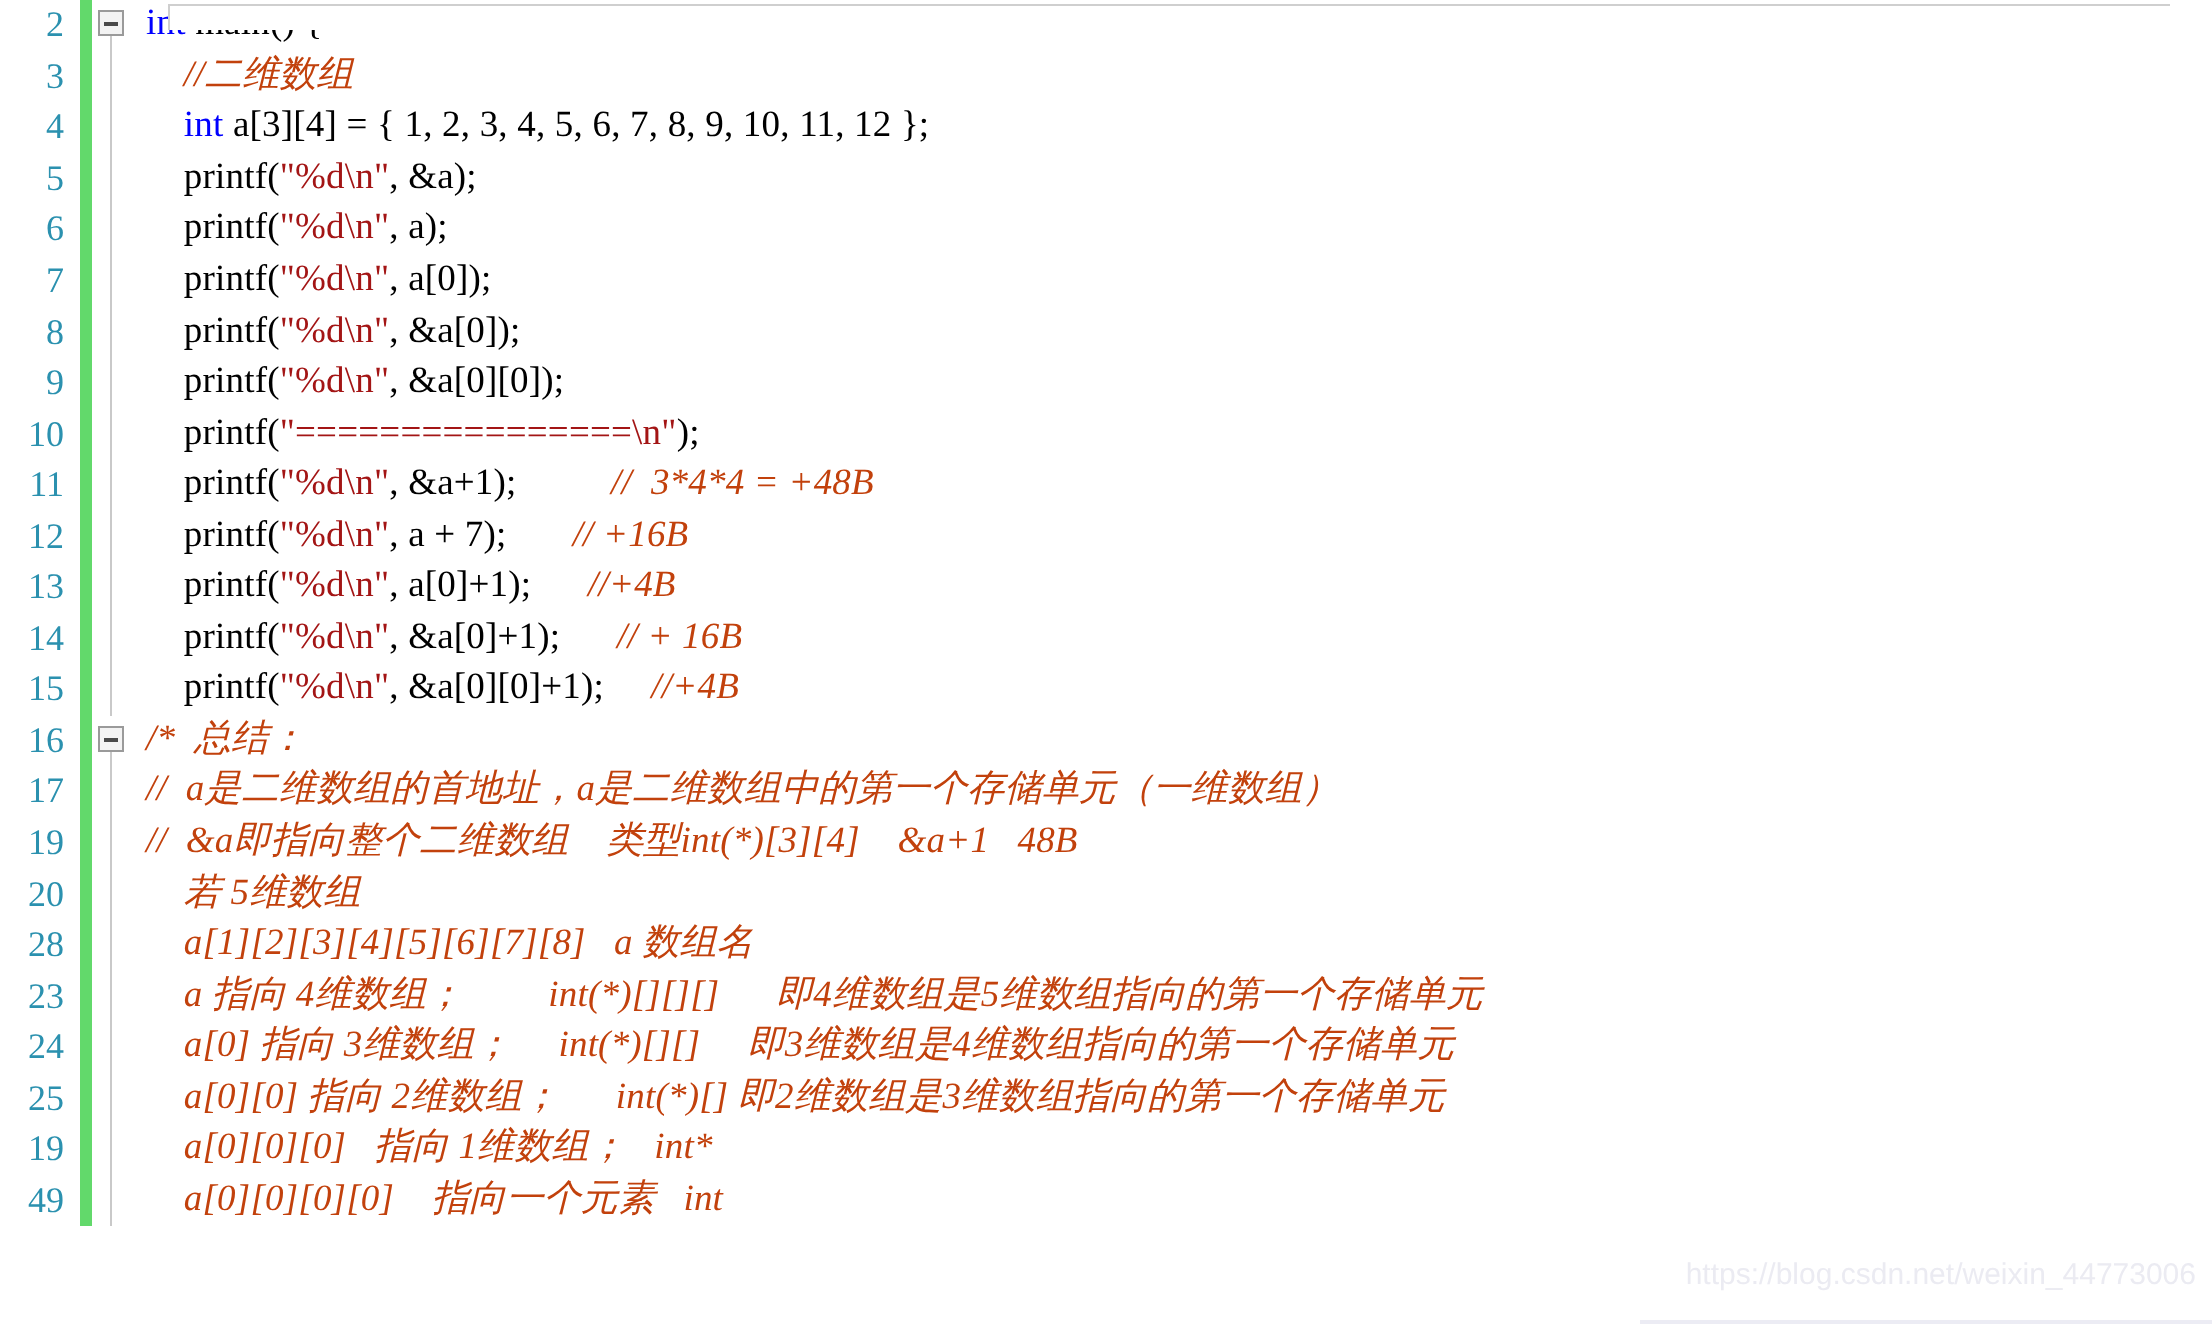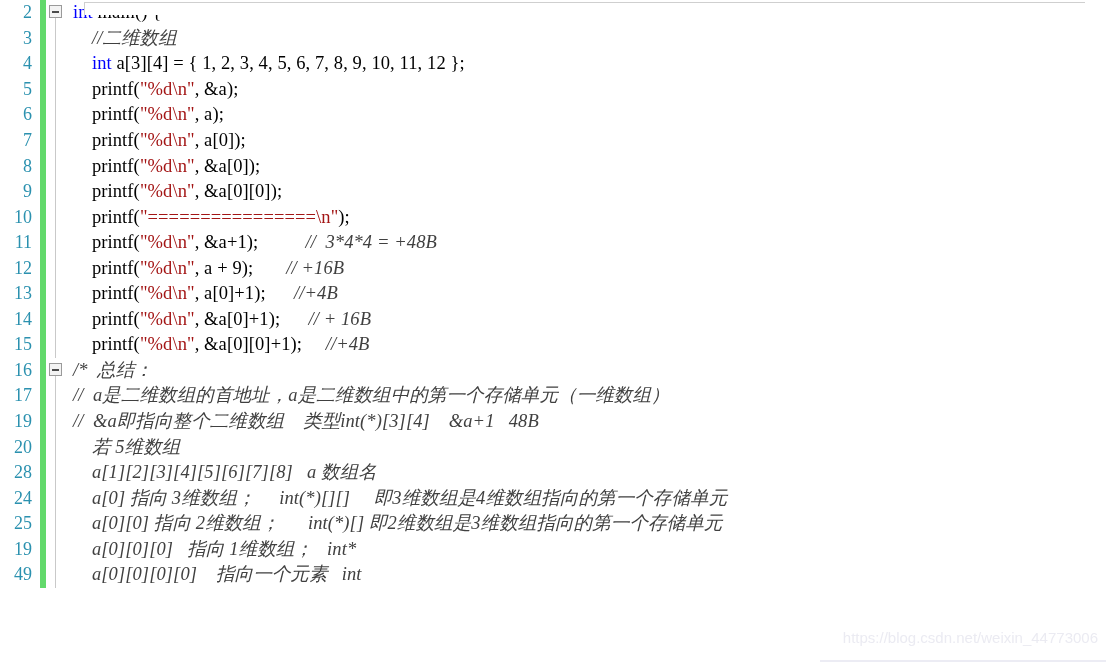--- a/index.html
+++ b/index.html
@@ -85,21 +85,21 @@
     font-family: "Liberation Serif", "DejaVu Serif", serif;
     font-size: 18.5px;
     line-height: 25px;
     color: #000000;
     padding-left: 7px;
     white-space: pre;
     letter-spacing: 0.1px;
   }
   .kw { color: #0000ff; }
   .str { color: #a31515; }
-  .cmt { color: #404040; font-style: italic; }
+  .cmt { color: #c2410c; font-style: italic; }
   .watermark {
     position: absolute;
     right: 8px;
     bottom: 22px;
     color: #ebebf2;
     font-size: 15px;
     font-family: "Liberation Sans", sans-serif;
     user-select: none;
   }
   .bottom-strip {
@@ -138,29 +138,30 @@
       <div class="row"><div class="gutter-num">2</div><div class="gutter-gap"></div><div class="changebar"></div><div class="foldcol"><div class="fold-box"></div><div class="fold-line below-start"></div></div><div class="code"><span class="kw">int</span><span> main() {</span></div></div>
       <div class="row"><div class="gutter-num">3</div><div class="gutter-gap"></div><div class="changebar"></div><div class="foldcol"><div class="fold-line"></div></div><div class="code"><span class="cmt">    //二维数组</span></div></div>
       <div class="row"><div class="gutter-num">4</div><div class="gutter-gap"></div><div class="changebar"></div><div class="foldcol"><div class="fold-line"></div></div><div class="code"><span>    </span><span class="kw">int</span><span> a[3][4] = { 1, 2, 3, 4, 5, 6, 7, 8, 9, 10, 11, 12 };</span></div></div>
       <div class="row"><div class="gutter-num">5</div><div class="gutter-gap"></div><div class="changebar"></div><div class="foldcol"><div class="fold-line"></div></div><div class="code"><span>    printf(</span><span class="str">"%d\n"</span><span>, &amp;a);</span></div></div>
       <div class="row"><div class="gutter-num">6</div><div class="gutter-gap"></div><div class="changebar"></div><div class="foldcol"><div class="fold-line"></div></div><div class="code"><span>    printf(</span><span class="str">"%d\n"</span><span>, a);</span></div></div>
       <div class="row"><div class="gutter-num">7</div><div class="gutter-gap"></div><div class="changebar"></div><div class="foldcol"><div class="fold-line"></div></div><div class="code"><span>    printf(</span><span class="str">"%d\n"</span><span>, a[0]);</span></div></div>
       <div class="row"><div class="gutter-num">8</div><div class="gutter-gap"></div><div class="changebar"></div><div class="foldcol"><div class="fold-line"></div></div><div class="code"><span>    printf(</span><span class="str">"%d\n"</span><span>, &amp;a[0]);</span></div></div>
       <div class="row"><div class="gutter-num">9</div><div class="gutter-gap"></div><div class="changebar"></div><div class="foldcol"><div class="fold-line"></div></div><div class="code"><span>    printf(</span><span class="str">"%d\n"</span><span>, &amp;a[0][0]);</span></div></div>
       <div class="row"><div class="gutter-num">10</div><div class="gutter-gap"></div><div class="changebar"></div><div class="foldcol"><div class="fold-line"></div></div><div class="code"><span>    printf(</span><span class="str">"================\n"</span><span>);</span></div></div>
       <div class="row"><div class="gutter-num">11</div><div class="gutter-gap"></div><div class="changebar"></div><div class="foldcol"><div class="fold-line"></div></div><div class="code"><span>    printf(</span><span class="str">"%d\n"</span><span>, &amp;a+1);          </span><span class="cmt">//  3*4*4 = +48B</span></div></div>
-      <div class="row"><div class="gutter-num">12</div><div class="gutter-gap"></div><div class="changebar"></div><div class="foldcol"><div class="fold-line"></div></div><div class="code"><span>    printf(</span><span class="str">"%d\n"</span><span>, a + 9);       </span><span class="cmt">// +16B</span></div></div>
+      <div class="row"><div class="gutter-num">12</div><div class="gutter-gap"></div><div class="changebar"></div><div class="foldcol"><div class="fold-line"></div></div><div class="code"><span>    printf(</span><span class="str">"%d\n"</span><span>, a + 7);       </span><span class="cmt">// +16B</span></div></div>
       <div class="row"><div class="gutter-num">13</div><div class="gutter-gap"></div><div class="changebar"></div><div class="foldcol"><div class="fold-line"></div></div><div class="code"><span>    printf(</span><span class="str">"%d\n"</span><span>, a[0]+1);      </span><span class="cmt">//+4B</span></div></div>
       <div class="row"><div class="gutter-num">14</div><div class="gutter-gap"></div><div class="changebar"></div><div class="foldcol"><div class="fold-line"></div></div><div class="code"><span>    printf(</span><span class="str">"%d\n"</span><span>, &amp;a[0]+1);      </span><span class="cmt">// + 16B</span></div></div>
       <div class="row"><div class="gutter-num">15</div><div class="gutter-gap"></div><div class="changebar"></div><div class="foldcol"><div class="fold-line"></div></div><div class="code"><span>    printf(</span><span class="str">"%d\n"</span><span>, &amp;a[0][0]+1);     </span><span class="cmt">//+4B</span></div></div>
       <div class="row"><div class="gutter-num">16</div><div class="gutter-gap"></div><div class="changebar"></div><div class="foldcol"><div class="fold-box"></div><div class="fold-line below-start"></div></div><div class="code"><span class="cmt">/*  总结：</span></div></div>
       <div class="row"><div class="gutter-num">17</div><div class="gutter-gap"></div><div class="changebar"></div><div class="foldcol"><div class="fold-line"></div></div><div class="code"><span class="cmt">//  a是二维数组的首地址，a是二维数组中的第一个存储单元（一维数组）</span></div></div>
       <div class="row"><div class="gutter-num">19</div><div class="gutter-gap"></div><div class="changebar"></div><div class="foldcol"><div class="fold-line"></div></div><div class="code"><span class="cmt">//  &amp;a即指向整个二维数组    类型int(*)[3][4]    &amp;a+1   48B</span></div></div>
       <div class="row"><div class="gutter-num">20</div><div class="gutter-gap"></div><div class="changebar"></div><div class="foldcol"><div class="fold-line"></div></div><div class="code"><span class="cmt">    若 5维数组</span></div></div>
       <div class="row"><div class="gutter-num">28</div><div class="gutter-gap"></div><div class="changebar"></div><div class="foldcol"><div class="fold-line"></div></div><div class="code"><span class="cmt">    a[1][2][3][4][5][6][7][8]   a 数组名</span></div></div>
+      <div class="row"><div class="gutter-num">23</div><div class="gutter-gap"></div><div class="changebar"></div><div class="foldcol"><div class="fold-line"></div></div><div class="code"><span class="cmt">    a 指向 4维数组；         int(*)[][][]      即4维数组是5维数组指向的第一个存储单元</span></div></div>
       <div class="row"><div class="gutter-num">24</div><div class="gutter-gap"></div><div class="changebar"></div><div class="foldcol"><div class="fold-line"></div></div><div class="code"><span class="cmt">    a[0] 指向 3维数组；     int(*)[][]     即3维数组是4维数组指向的第一个存储单元</span></div></div>
       <div class="row"><div class="gutter-num">25</div><div class="gutter-gap"></div><div class="changebar"></div><div class="foldcol"><div class="fold-line"></div></div><div class="code"><span class="cmt">    a[0][0] 指向 2维数组；      int(*)[] 即2维数组是3维数组指向的第一个存储单元</span></div></div>
       <div class="row"><div class="gutter-num">19</div><div class="gutter-gap"></div><div class="changebar"></div><div class="foldcol"><div class="fold-line"></div></div><div class="code"><span class="cmt">    a[0][0][0]   指向 1维数组；   int*</span></div></div>
       <div class="row"><div class="gutter-num">49</div><div class="gutter-gap"></div><div class="changebar"></div><div class="foldcol"><div class="fold-line"></div></div><div class="code"><span class="cmt">    a[0][0][0][0]    指向一个元素   int</span></div></div>
     </div>
   <div class="watermark">https://blog.csdn.net/weixin_44773006</div>
   <div class="bottom-strip">
     <div class="underline"></div>
   </div>
   <div class="cut-box"></div>

